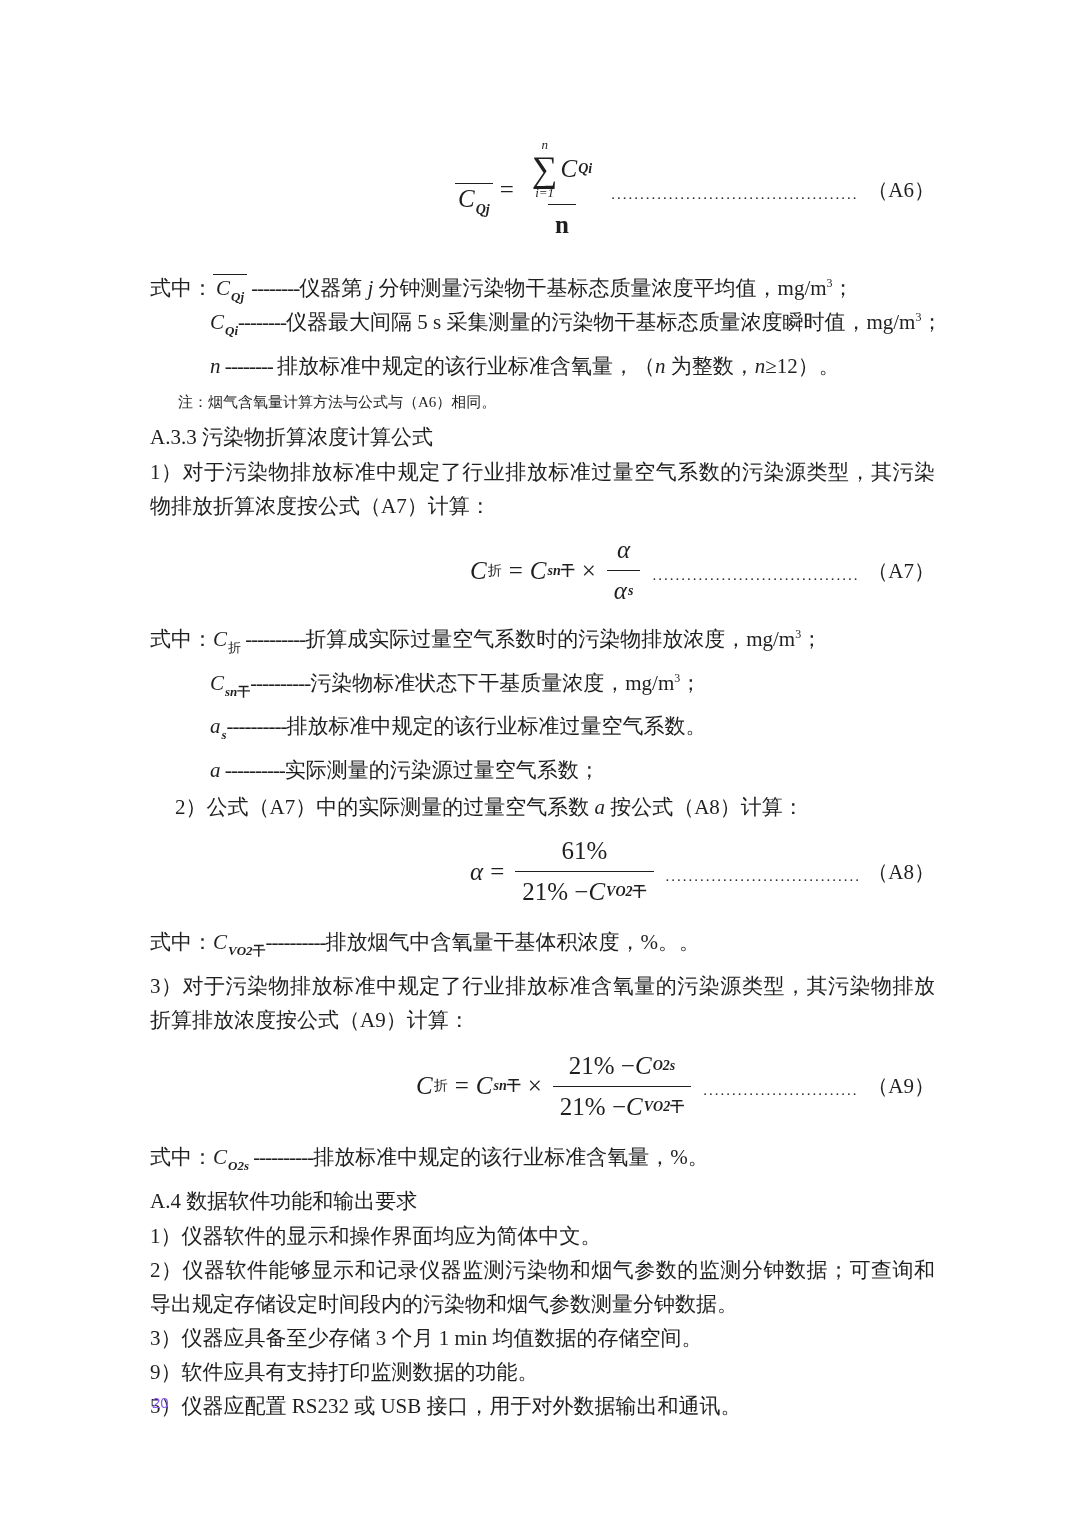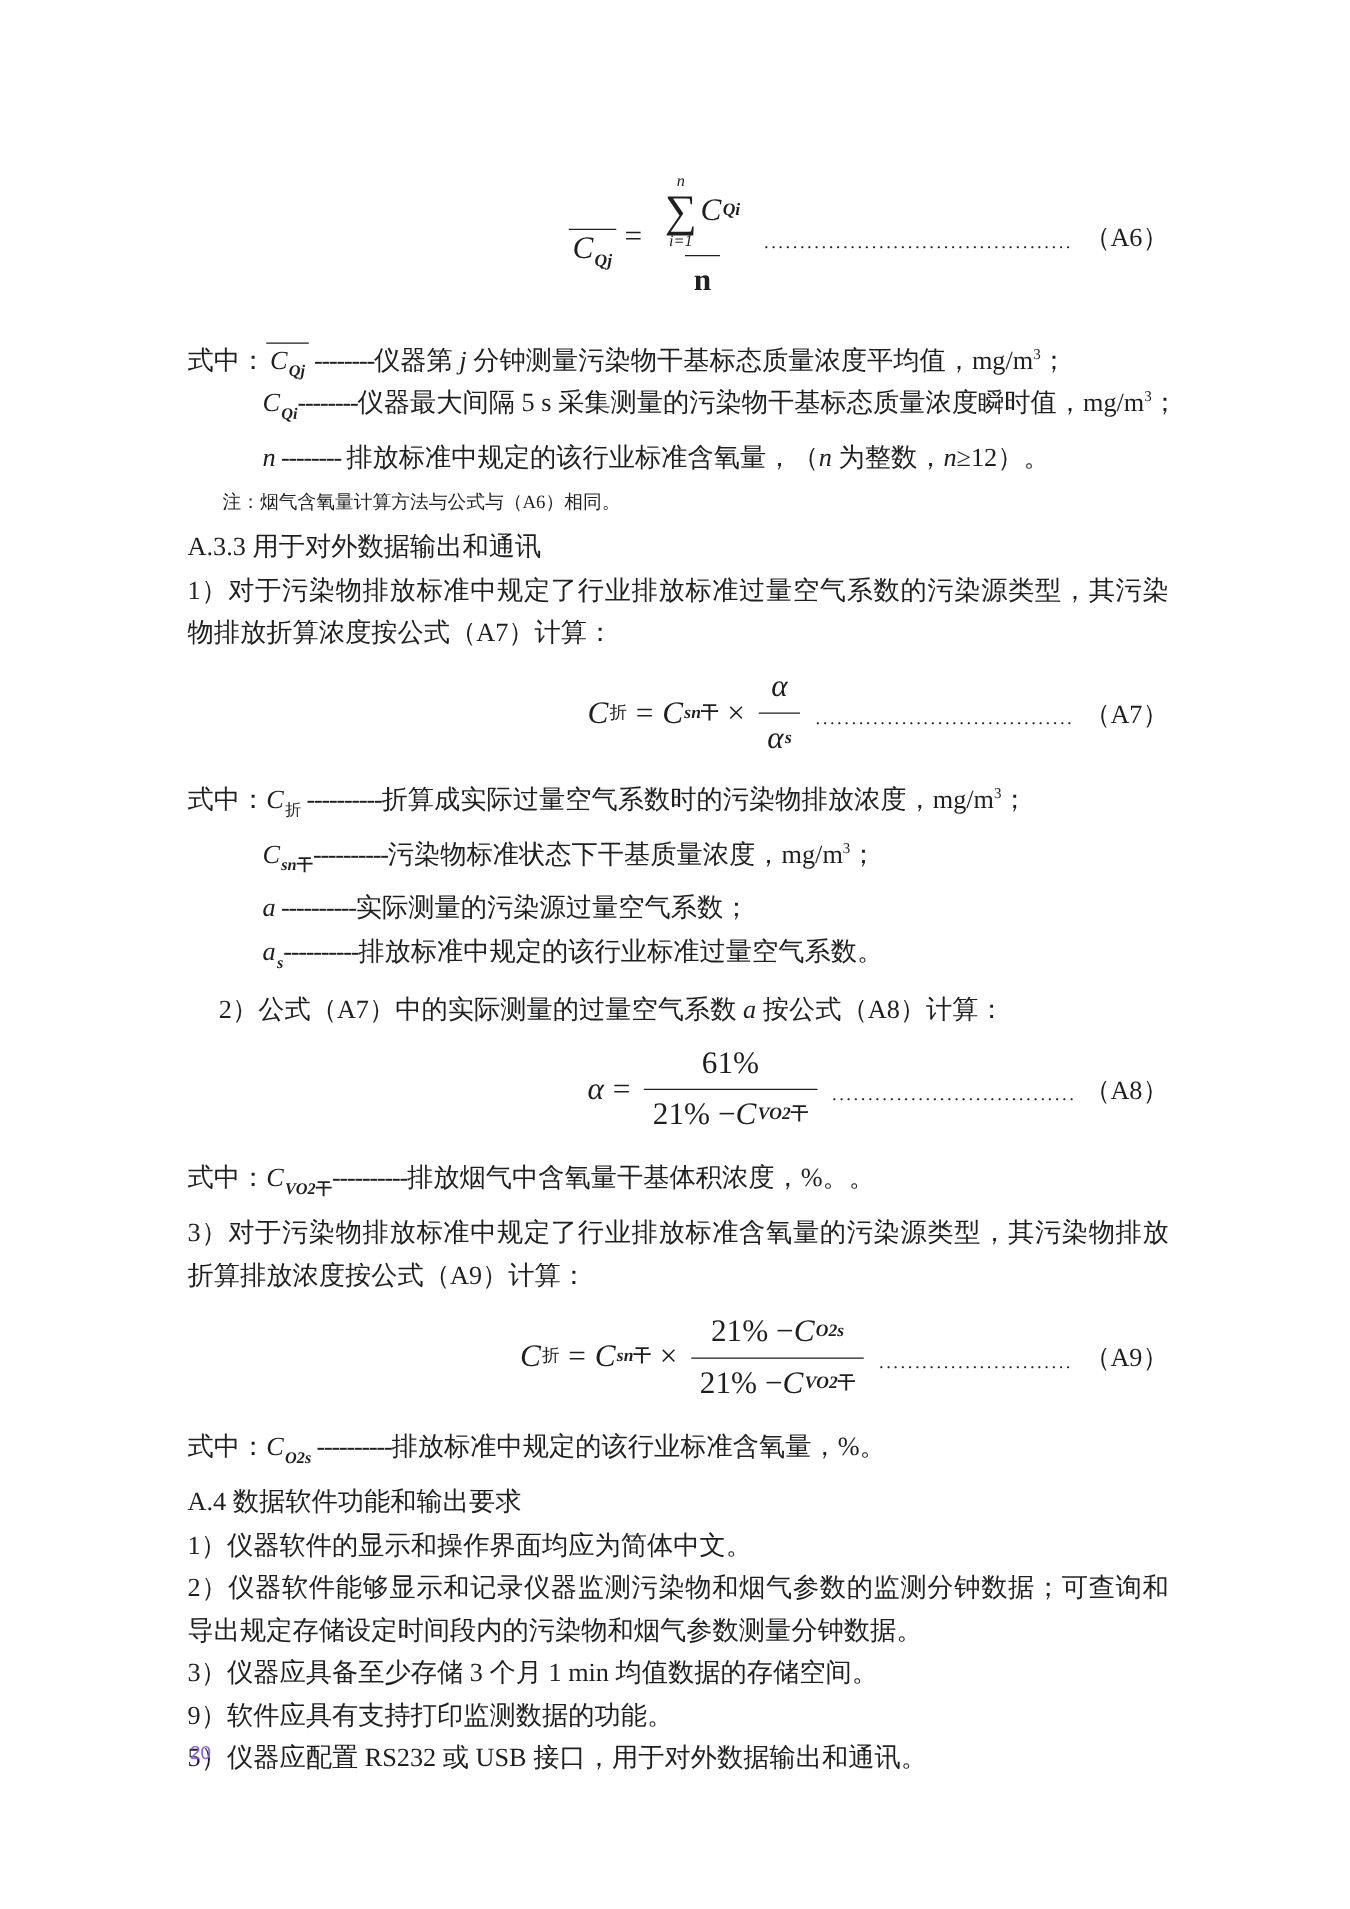--- a/index.html
+++ b/index.html
@@ -87,21 +87,21 @@
       <div class="where-row cont">
         <span class="v">C</span><span class="sub">Qi</span><span class="dash">--------</span><span>仪器最大间隔 5 s 采集测量的污染物干基标态质量浓度瞬时值，mg/m</span><sup class="s3">3</sup><span>；</span>
       </div>
       <div class="where-row cont">
         <span class="v">n</span><span class="dash"> -------- </span><span>排放标准中规定的该行业标准含氧量，（</span><span class="v">n</span><span> 为整数，</span><span class="v">n</span><span>≥12）。</span>
       </div>
     </div>
 
     <div class="note">注：烟气含氧量计算方法与公式与（A6）相同。</div>
 
-    <div class="heading">A.3.3 用于对外数据输出和通讯</div>
+    <div class="heading">A.3.3 污染物折算浓度计算公式</div>
 
     <div class="para">1）对于污染物排放标准中规定了行业排放标准过量空气系数的污染源类型，其污染物排放折算浓度按公式（A7）计算：</div>
 
     <div class="eq-row" id="eq-a7">
       <span class="eq-core">
         <span class="v">C</span>
           <span class="sub-cjk">折</span>
         <span class="op">=</span>
         <span class="v">C</span>
           <span class="sub"><span>sn</span><span class="up">干</span></span>
@@ -121,24 +121,24 @@
     </div>
 
     <div class="where-block">
       <div class="where-row">
         <span>式中：</span><span class="v">C</span><span class="sub-cjk">折</span><span class="dash"> ----------</span><span>折算成实际过量空气系数时的污染物排放浓度，mg/m</span><sup class="s3">3</sup><span>；</span>
       </div>
       <div class="where-row cont">
         <span class="v">C</span><span class="sub"><span>sn</span><span class="up">干</span></span><span class="dash">----------</span><span>污染物标准状态下干基质量浓度，mg/m</span><sup class="s3">3</sup><span>；</span>
       </div>
       <div class="where-row cont">
+        <span class="v">a</span><span class="sub">s</span><span class="dash">----------</span><span>排放标准中规定的该行业标准过量空气系数。</span>
+      </div>
+      <div class="where-row cont">
         <span class="v">a</span><span class="dash"> ----------</span><span>实际测量的污染源过量空气系数；</span>
-      </div>
-      <div class="where-row cont">
-        <span class="v">a</span><span class="sub">s</span><span class="dash">----------</span><span>排放标准中规定的该行业标准过量空气系数。</span>
       </div>
     </div>
 
     <div class="para gap-s">
       <span>2）公式（A7）中的实际测量的过量空气系数 </span><span class="v">a</span><span> 按公式（A8）计算：</span>
     </div>
 
     <div class="eq-row" id="eq-a8">
       <span class="eq-core">
         <span class="v">α</span>

